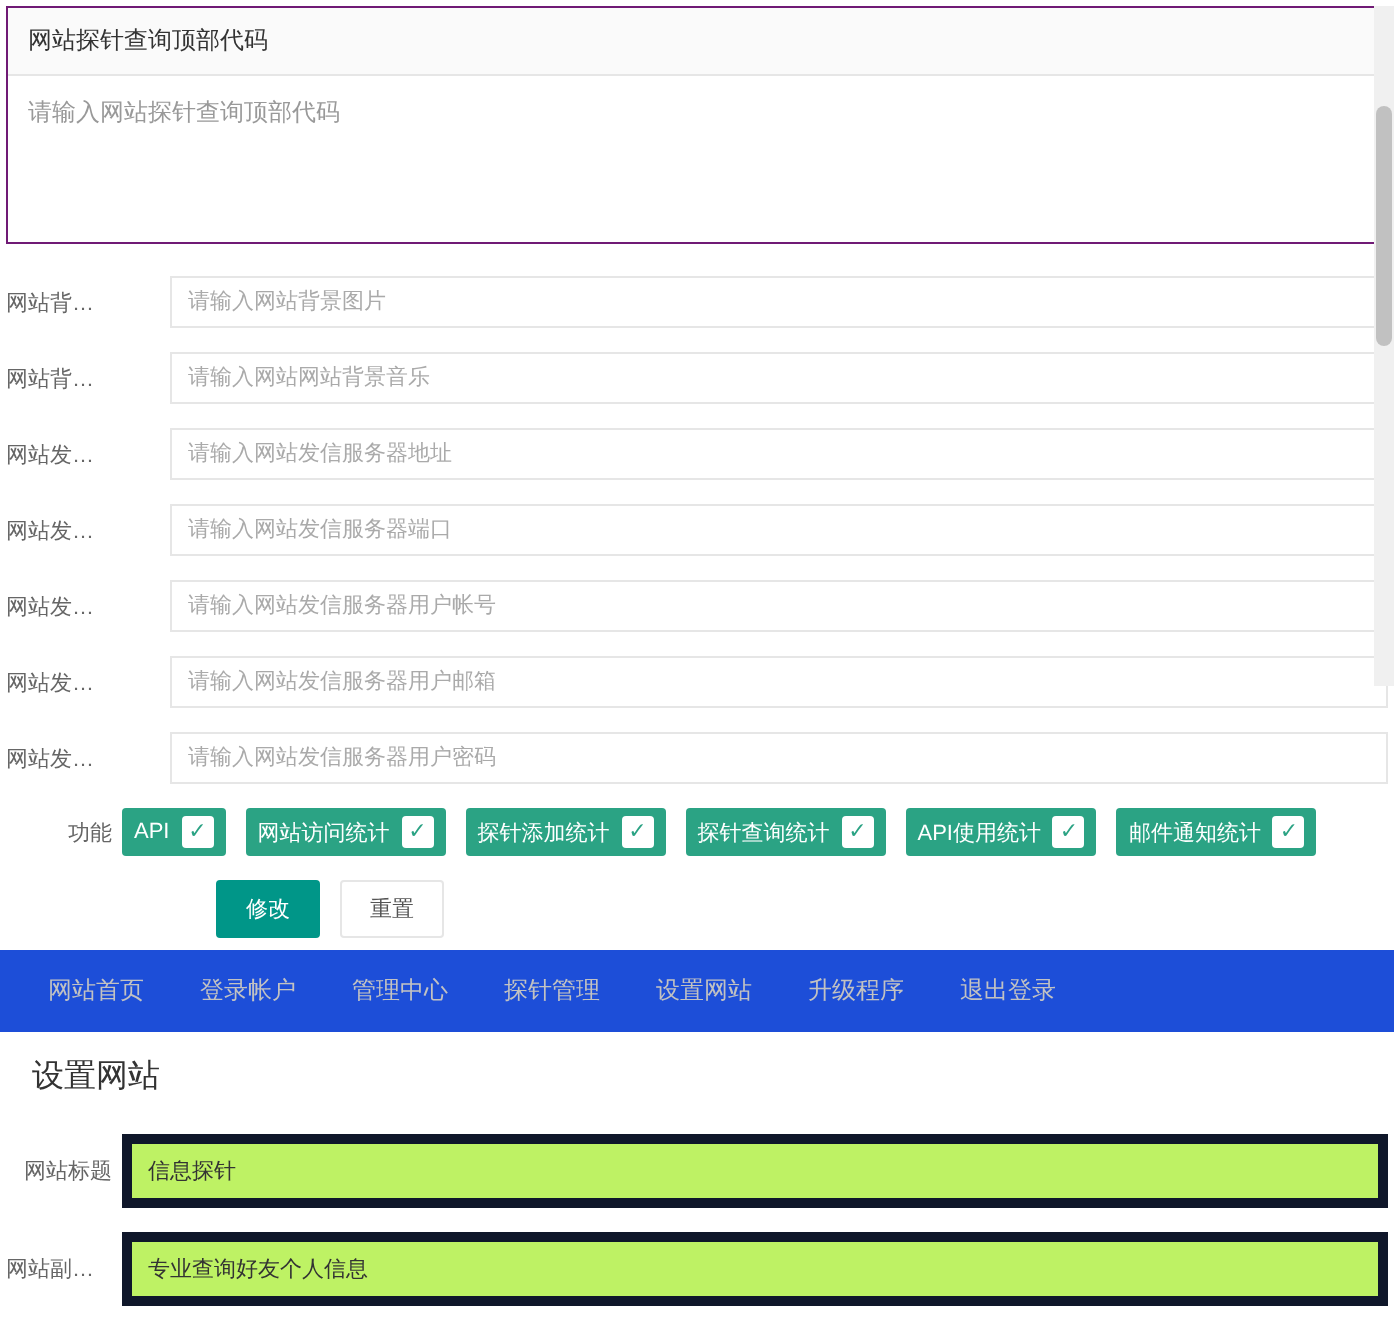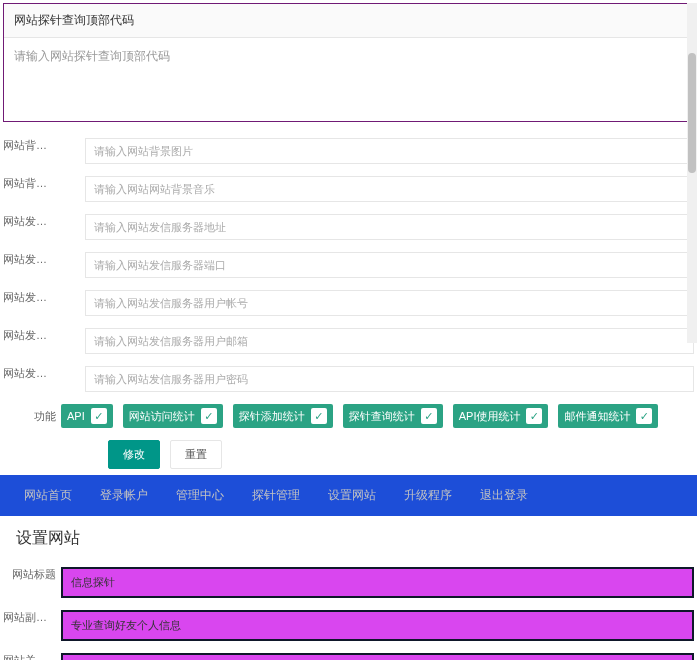--- a/index.html
+++ b/index.html
@@ -2,25 +2,25 @@
 <html><head>
 <meta charset="utf-8">
 <style>
 * { box-sizing: border-box; margin: 0; padding: 0; }
 body { font-family: "Microsoft YaHei", Arial, sans-serif; font-size: 12px; color: #333; background: #fff; width: 697px; }
 .section { border: 1px solid #701a75; margin: 3px 3px 10px 3px; }
 .section-header { padding: 8px 10px; border-bottom: 1px solid #e6e6e6; font-size: 12px; color: #333; background: #fafafa; }
 .section-body { padding: 10px; }
 .textarea { width: 100%; min-height: 60px; border: none; resize: none; font-size: 12px; color: #999; padding: 0; font-family: inherit; outline: none; }
 .textarea::placeholder { color: #999; }
-.form-row { display: flex; align-items: flex-start; padding: 6px 3px; }
+.form-row { display: flex; align-items: center; padding: 6px 3px; }
 .form-label { width: 58px; flex-shrink: 0; text-align: right; color: #666; font-size: 11px; padding-right: 5px; white-space: nowrap; overflow: hidden; text-overflow: ellipsis; }
 .form-input { flex: 1; border: 1px solid #e6e6e6; padding: 6px 8px; font-size: 11px; color: #333; outline: none; font-family: inherit; margin-left: 24px; }
 .form-input::placeholder { color: #aaa; }
-.form-value { flex: 1; border: 2px solid #0f172a; padding: 6px 8px; font-size: 11px; color: #333; background: #d946ef; }
+.form-value { flex: 1; border: 5px solid #0f172a; padding: 6px 8px; font-size: 11px; color: #333; background: #bef264; }
 .tags-row { display: flex; align-items: center; padding: 6px 3px; flex-wrap: wrap; }
 .tag { display: inline-flex; align-items: center; background: #2BA384; color: #fff; font-size: 11px; padding: 4px 6px; border-radius: 2px; margin-right: 10px; }
 .tag-check { margin-left: 6px; background: #fff; color: #2BA384; width: 16px; height: 16px; border-radius: 2px; display: inline-flex; align-items: center; justify-content: center; font-size: 11px; line-height: 1; }
 .btn-row { display: flex; padding: 6px 3px 6px 66px; gap: 10px; margin-left: 42px; }
 .btn { padding: 6px 14px; font-size: 11px; border: 1px solid #e6e6e6; background: #fff; color: #555; cursor: pointer; border-radius: 2px; }
 .btn-primary { background: #009688; color: #fff; border-color: #009688; }
 .navbar { background: #1d4ed8; display: flex; padding: 0 10px; }
 .nav-item { color: #c2c2c2; font-size: 12px; padding: 12px 14px; cursor: pointer; }
 .page-title { padding: 12px 16px; font-size: 16px; color: #333; }
 .scrollbar { position: absolute; right: 0; top: 0; width: 10px; height: 340px; background: #f0f0f0; }

